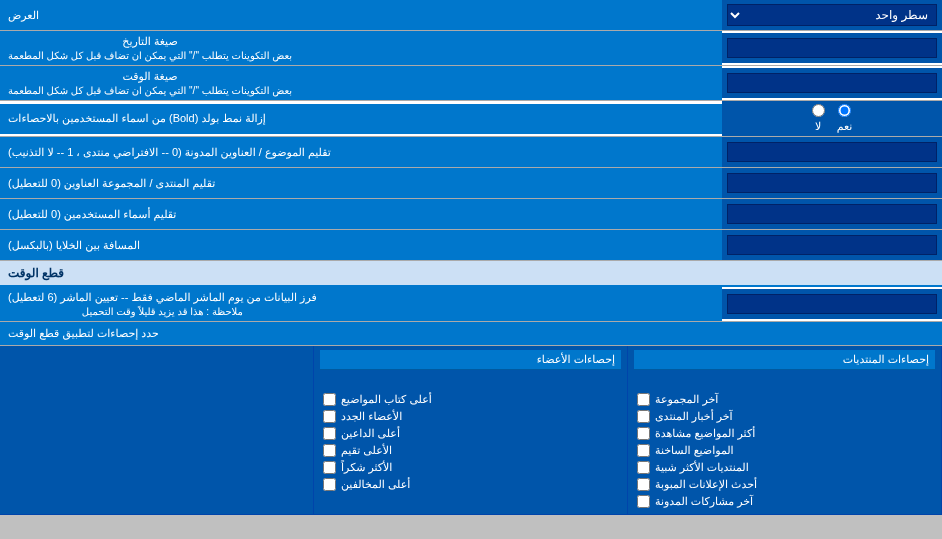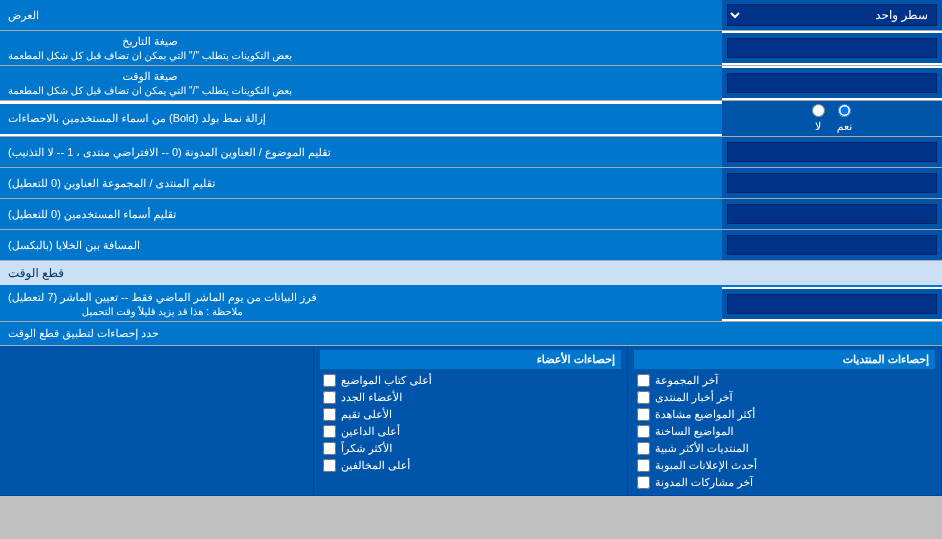--- a/index.html
+++ b/index.html
@@ -64,21 +64,21 @@
       font-size: 12px;
       padding: 2px 4px;
       width: 100%;
       direction: rtl;
     }
     .section-header {
       background: #cce0f5;
       border-bottom: 2px solid #0077cc;
       padding: 4px 8px;
       text-align: center;
-      font-weight: normal;
+      font-weight: bold;
       font-size: 12px;
       color: #003366;
       min-height: 26px;
       display: flex;
       align-items: center;
       justify-content: flex-end;
     }
     .radio-row {
       display: flex;
       flex-direction: row-reverse;
@@ -143,24 +143,24 @@
       border-right: 1px solid #0044aa;
       padding: 4px 6px;
     }
     .stats-col:first-child {
       border-right: none;
     }
     .stats-col-title {
       background: #0077cc;
       color: #fff;
       font-size: 11px;
-      font-weight: bold;
+      font-weight: normal;
       padding: 3px 6px;
       text-align: right;
-      margin-bottom: 2px;
+      margin-bottom: 21px;
       border-bottom: 1px solid #005aa0;
     }
     .stats-item {
       display: flex;
       align-items: center;
       justify-content: flex-end;
       gap: 5px;
       padding: 2px 3px;
       font-size: 11px;
       color: #fff;
@@ -268,21 +268,21 @@
     </div>
   </div>
 
   <div class="section-header">
     <span>قطع الوقت</span>
   </div>
 
   <div class="row">
     <div class="row-label">
       <div>
-        <div>فرز البيانات من يوم الماشر الماضي فقط -- تعيين الماشر (7 لتعطيل)</div>
+        <div>فرز البيانات من يوم الماشر الماضي فقط -- تعيين الماشر (6 لتعطيل)</div>
         <small>ملاحظة : هذا قد يزيد قليلاً وقت التحميل</small>
       </div>
     </div>
     <div class="row-input">
       <input type="text" style="">
     </div>
   </div>
 
   <div class="stats-header">
     <span>حدد إحصاءات لتطبيق قطع الوقت</span>
@@ -304,27 +304,27 @@
         <input type="checkbox" style="">
       </div>
       <div class="stats-item">
         <label>
           <span>الأعضاء الجدد</span>
         </label>
         <input type="checkbox" style="">
       </div>
       <div class="stats-item">
         <label>
+          <span>أعلى الداعين</span>
+        </label>
+        <input type="checkbox" style="">
+      </div>
+      <div class="stats-item">
+        <label>
           <span>الأعلى تقيم</span>
-        </label>
-        <input type="checkbox" style="">
-      </div>
-      <div class="stats-item">
-        <label>
-          <span>أعلى الداعين</span>
         </label>
         <input type="checkbox" style="">
       </div>
       <div class="stats-item">
         <label>
           <span>الأكثر شكراً</span>
         </label>
         <input type="checkbox" style="">
       </div>
       <div class="stats-item">

